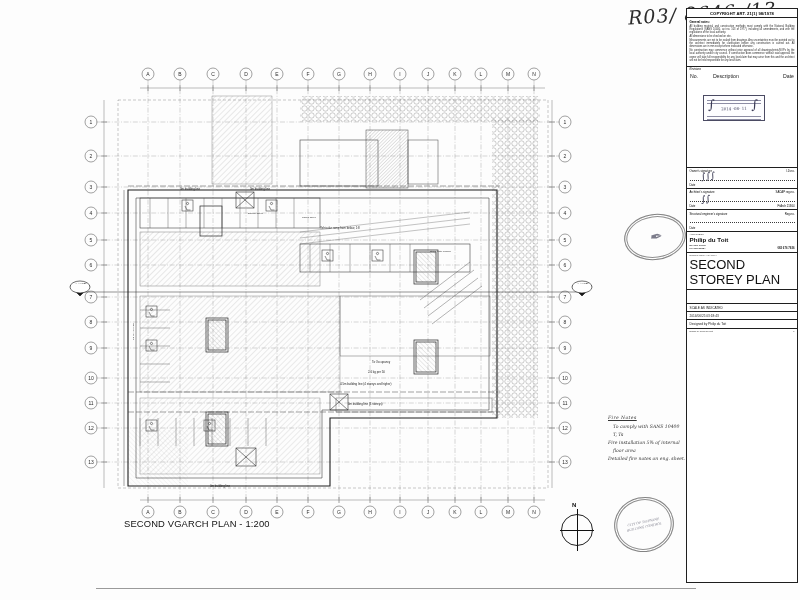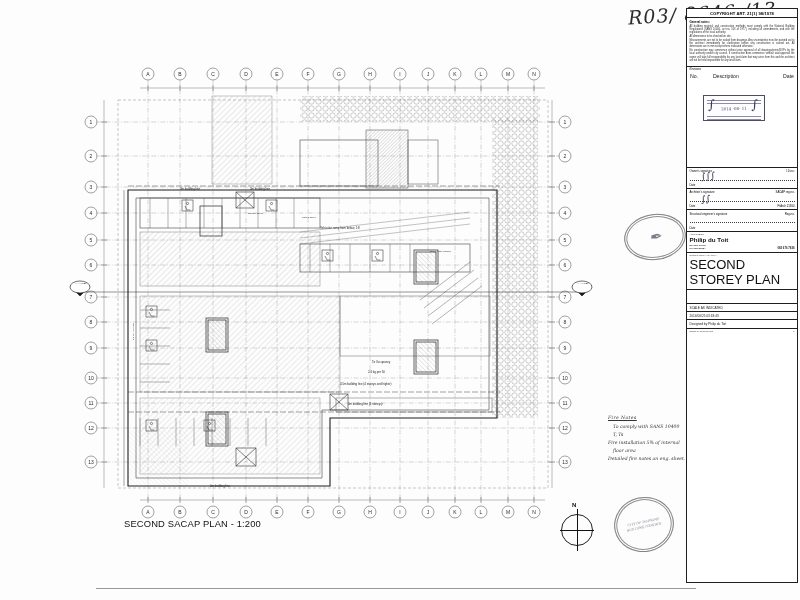--- a/index.html
+++ b/index.html
@@ -587,21 +587,21 @@
   <div class="anno" style="left:348px;top:402px">0m building line (3 storeys)</div>
   <div class="anno sm" style="left:132px;top:340px;transform:rotate(-90deg);transform-origin:0 0">2m boundary wall</div>
   <div class="anno" style="left:210px;top:484px">0m building line</div>
   <div class="anno" style="left:372px;top:360px">To Occupancy</div>
   <div class="anno" style="left:368px;top:370px">2.6 kg per 50</div>
   <div class="anno sm" style="left:430px;top:250px">Storm water channel</div>
 
   <div class="abs" style="left:72px;top:283px;font-size:2.4px;color:#111;text-align:center;width:18px;line-height:1.15">A-A / W20</div>
   <div class="abs" style="left:574px;top:283px;font-size:2.4px;color:#111;text-align:center;width:18px;line-height:1.15">A-A / W20</div>
 
-  <div class="abs" id="plan-caption">SECOND SACAP PLAN - 1:200</div>
+  <div class="abs" id="plan-caption">SECOND VGARCH PLAN - 1:200</div>
 
   <div class="abs" id="north-arrow">
     <div class="nlbl">N</div>
     <div class="circ"></div>
     <div class="vbar"></div>
     <div class="hbar"></div>
   </div>
 
   <div class="abs round-stamp" id="stamp-bottom">
     <div class="inner">

